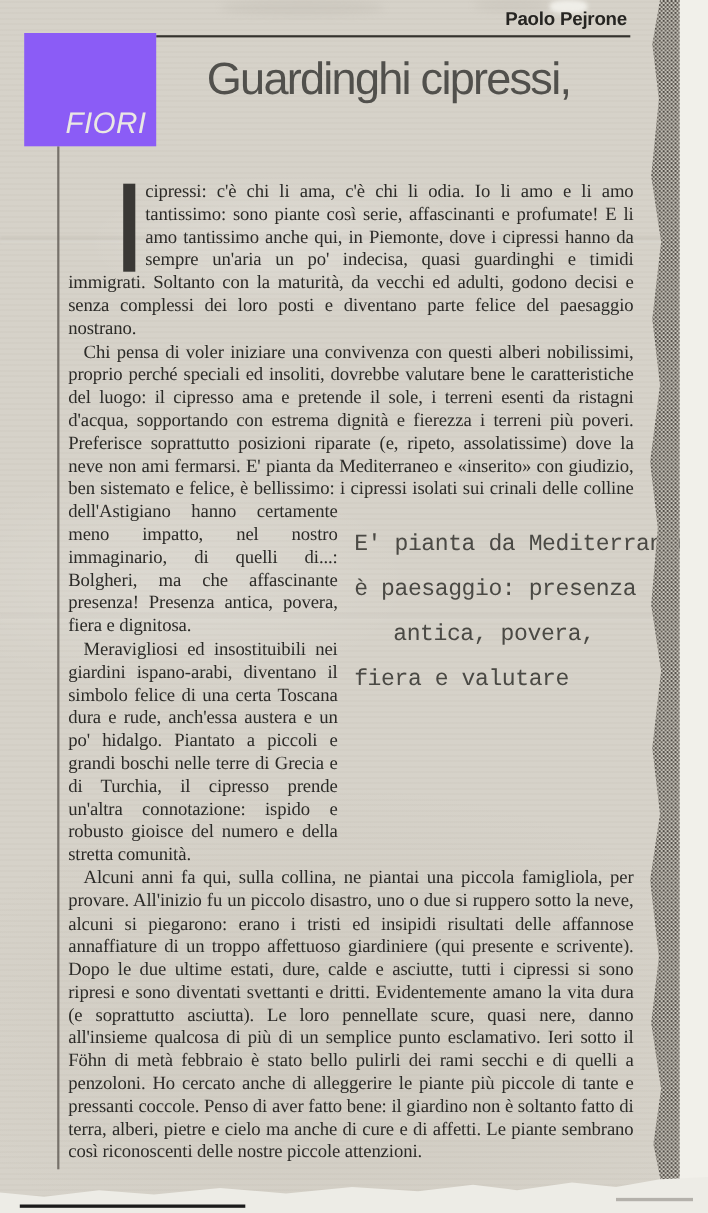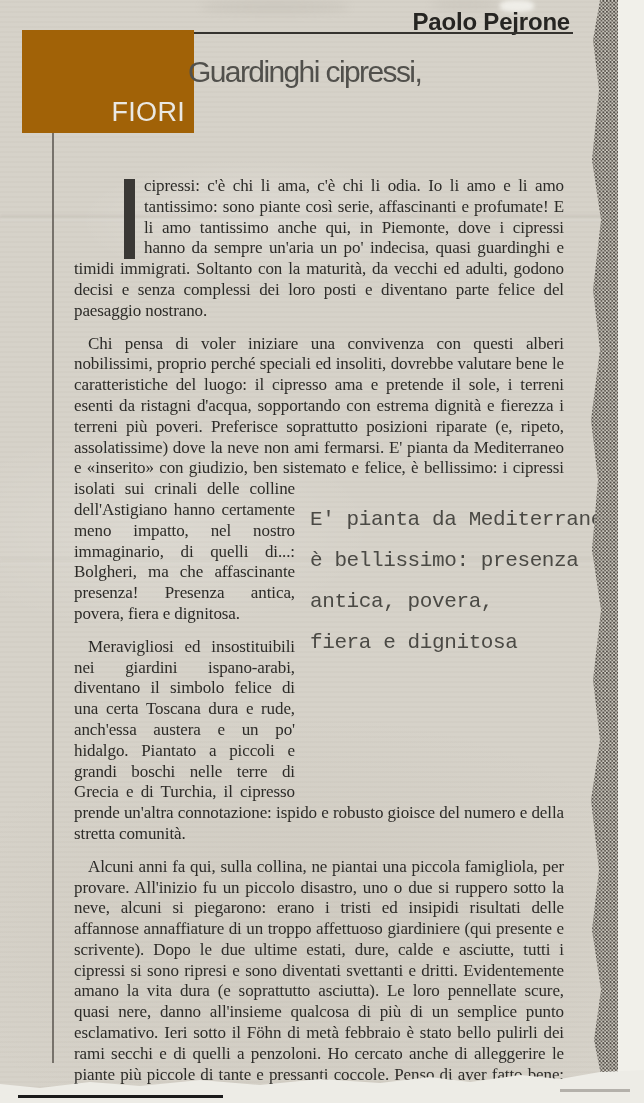--- a/index.html
+++ b/index.html
@@ -21,46 +21,46 @@
   .crease{position:absolute;left:0;width:618px;height:6px;
     background:linear-gradient(180deg, rgba(110,100,86,.12), rgba(255,255,255,.18));
     filter:blur(1px);}
   .bleed-smudge{position:absolute;background:#9a948a;opacity:.14;filter:blur(4px);border-radius:50%;}
   .white-smudge{position:absolute;background:#f4f3ee;opacity:.85;filter:blur(2px);border-radius:40%;}
 
   
   .byline{
     position:absolute;top:8px;right:74px;
     font-family:"Liberation Sans","DejaVu Sans",sans-serif;
-    font-weight:bold;font-size:24px;letter-spacing:-.2px;color:#262522;z-index:2;
+    font-weight:bold;font-size:17px;letter-spacing:-.2px;color:#262522;z-index:2;
   }
   .head-rule{position:absolute;left:142px;top:32px;width:431px;height:2px;background:#35332f;z-index:2;}
   .section-box{
-    position:absolute;left:22px;top:30px;width:172px;height:103px;
-    background:#a16207;z-index:2;
+    position:absolute;left:22px;top:30px;width:120px;height:103px;
+    background:#8b5cf6;z-index:2;font-style:italic;
   }
   .section-label{
     position:absolute;right:9px;bottom:6px;text-align:right;
     font-family:"Liberation Sans","DejaVu Sans",sans-serif;
     font-weight:300;font-size:27px;line-height:30px;letter-spacing:.3px;color:#eae8e3;
   }
   .headline{
     position:absolute;left:188px;top:48px;z-index:2;
     font-family:"Liberation Sans","DejaVu Sans",sans-serif;
-    font-weight:300;font-size:30px;line-height:47px;letter-spacing:-1.6px;color:#51504c;
+    font-weight:300;font-size:41px;line-height:47px;letter-spacing:-1.6px;color:#51504c;
   }
   .v-rule{position:absolute;left:52px;top:133px;width:2px;height:930px;background:#5f5a54;opacity:.8;z-index:1;}
 
   
   .bodytext{
     position:absolute;left:62px;top:164px;width:514px;z-index:2;
     font-size:17px;line-height:20.8px;letter-spacing:-.1px;color:#2c2b28;
     text-align:justify;hyphens:auto;-webkit-hyphens:auto;
   }
-  .bodytext p{margin:12px;}
+  .bodytext p{margin:0;}
   .bodytext p.indent{text-indent:14px;}
   .drop-cap{
     float:left;width:11px;height:80px;margin:3px 9px 0 50px;
     background:#3a3835;color:transparent;overflow:hidden;font-size:8px;
   }
   .pull-quote{
     float:right;width:254px;height:300px;padding:20px 0 0 15px;
     font-family:Liberation Mono, monospace;
     font-weight:300;font-size:21px;line-height:41px;letter-spacing:-.4px;
     color:#4a4944;text-align:left;text-indent:0;
@@ -110,23 +110,23 @@
 <div class="headline">
   <div>Guardinghi cipressi,</div>
 </div>
 
 <div class="v-rule"></div>
 
 <div class="bodytext">
   <p><span class="drop-cap">I</span><span>cipressi: c'è chi li ama, c'è chi li odia. Io li amo e li amo tantissimo: sono piante così serie, affascinanti e profumate! E li amo tantissimo anche qui, in Piemonte, dove i cipressi hanno da sempre un'aria un po' indecisa, quasi guardinghi e timidi immigrati. Soltanto con la maturità, da vecchi ed adulti, godono decisi e senza complessi dei loro posti e diventano parte felice del paesaggio nostrano.</span></p>
   <p class="indent"><span>Chi pensa di voler iniziare una convivenza con questi alberi nobilissimi, proprio perché speciali ed insoliti, dovrebbe valutare bene le caratteristiche del luogo: il cipresso ama e pretende il sole, i terreni esenti da ristagni d'acqua, sopportando con estrema dignità e fierezza i terreni più poveri. Preferisce soprattutto posizioni riparate (e, ripeto, assolatissime) dove la neve non ami fermarsi. E' pianta da Mediterraneo e «inserito» con giudizio, ben sistemato e felice, è bellissimo: i cipressi isolati sui crinali delle </span><span class="pull-quote" style="display: block; float: right;">
         <span class="pq-line" style="display: block;">E' pianta da Mediterraneo</span>
-        <span class="pq-line" style="display: block;">è bellissimo: presenza</span>
-        <span class="pq-line" style="display: block;">antica, povera,</span>
-        <span class="pq-line" style="display: block;">fiera e dignitosa</span>
+        <span class="pq-line" style="display: block;">è paesaggio: presenza</span>
+        <span class="pq-line" style="display: block; text-align: center;">antica, povera,</span>
+        <span class="pq-line" style="display: block;">fiera e valutare</span>
       </span><span>colline dell'Astigiano hanno certamente meno impatto, nel nostro immaginario, di quelli di...: Bolgheri, ma che affascinante presenza! Presenza antica, povera, fiera e dignitosa.</span></p>
   <p class="indent">Meravigliosi ed insostituibili nei giardini ispano-arabi, diventano il simbolo felice di una certa Toscana dura e rude, anch'essa austera e un po' hidalgo. Piantato a piccoli e grandi boschi nelle terre di Grecia e di Turchia, il cipresso prende un'altra connotazione: ispido e robusto gioisce del numero e della stretta comunità.</p>
   <p class="indent">Alcuni anni fa qui, sulla collina, ne piantai una piccola famigliola, per provare. All'inizio fu un piccolo disastro, uno o due si ruppero sotto la neve, alcuni si piegarono: erano i tristi ed insipidi risultati delle affannose annaffiature di un troppo affettuoso giardiniere (qui presente e scrivente). Dopo le due ultime estati, dure, calde e asciutte, tutti i cipressi si sono ripresi e sono diventati svettanti e dritti. Evidentemente amano la vita dura (e soprattutto asciutta). Le loro pennellate scure, quasi nere, danno all'insieme qualcosa di più di un semplice punto esclamativo. Ieri sotto il Föhn di metà febbraio è stato bello pulirli dei rami secchi e di quelli a penzoloni. Ho cercato anche di alleggerire le piante più piccole di tante e pressanti coccole. Penso di aver fatto bene: il giardino non è soltanto fatto di terra, alberi, pietre e cielo ma anche di cure e di affetti. Le piante sembrano così riconoscenti delle nostre piccole attenzioni.</p>
 </div>
 
 <div class="scan-bg-right"></div>
 <div class="halftone-strip"></div>
 <div class="tear-band"></div>
 <div class="bottom-line"></div>
 <div class="bottom-mark"></div>

